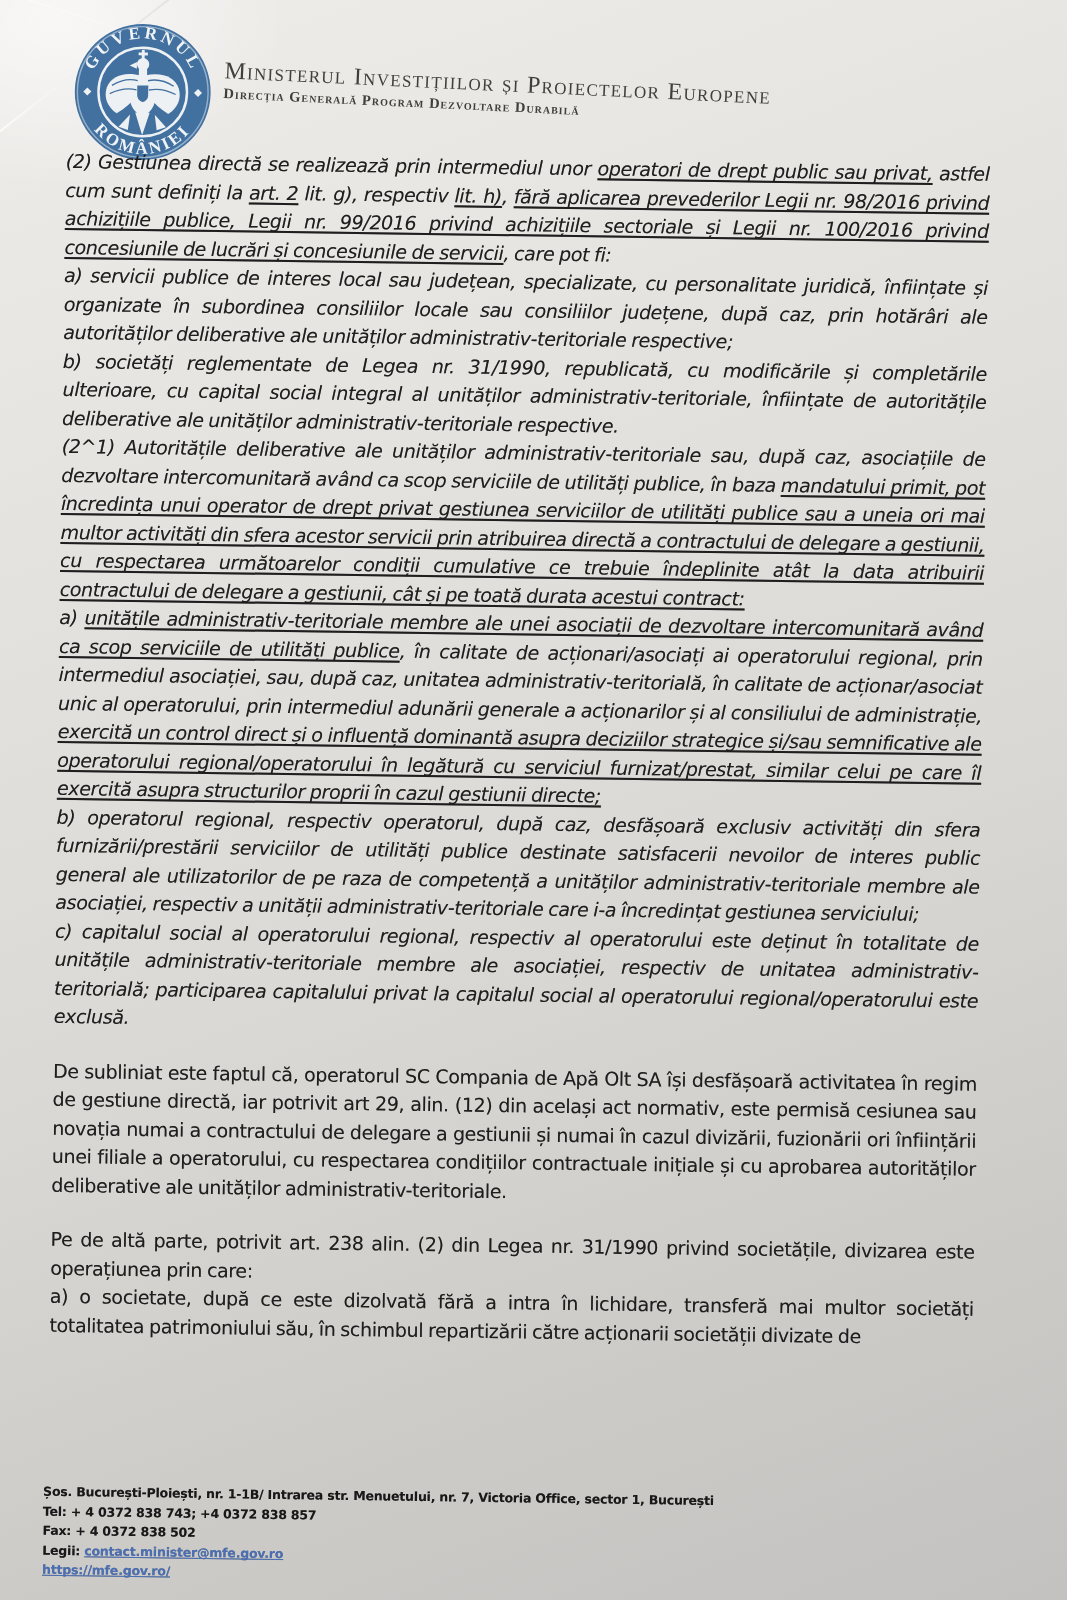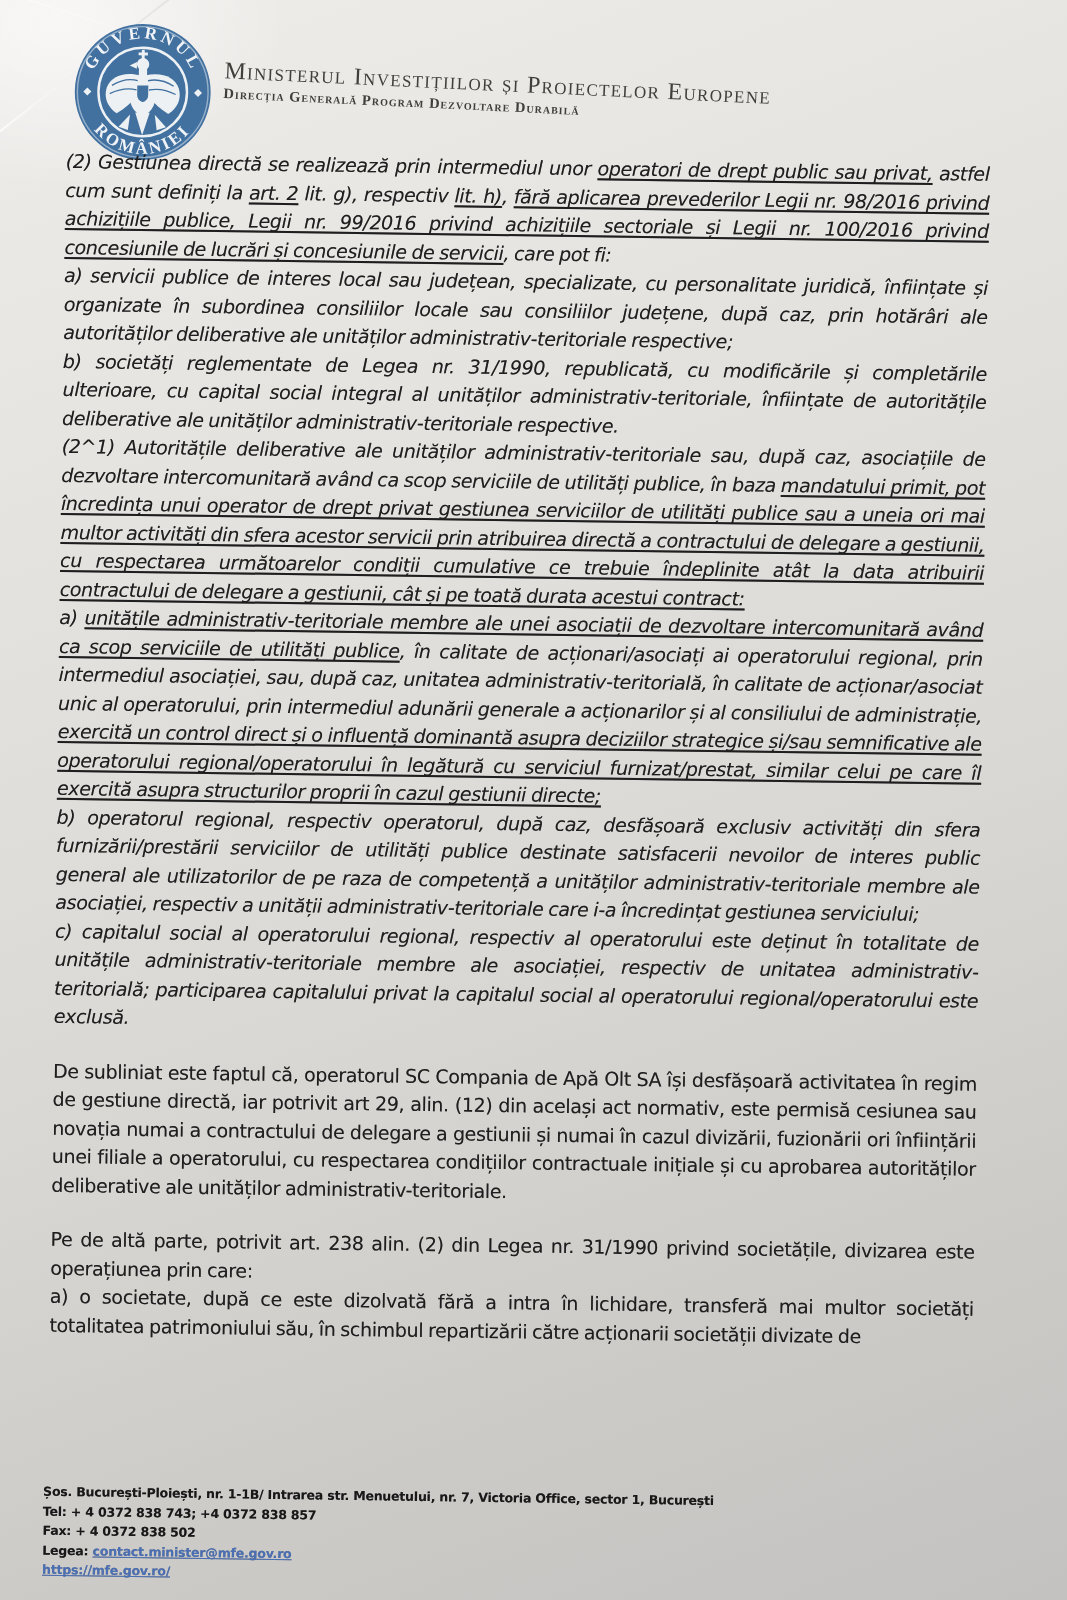--- a/index.html
+++ b/index.html
@@ -100,17 +100,17 @@
       <p class="it"><span>c) capitalul social al operatorului regional, respectiv al operatorului este deținut în totalitate de unitățile administrativ-teritoriale membre ale asociației, respectiv de unitatea administrativ-teritorială; participarea capitalului privat la capitalul social al operatorului regional/operatorului este exclusă.</span></p>
       <p class=" spaced"><span>De subliniat este faptul că, operatorul SC Compania de Apă Olt SA își desfășoară activitatea în regim de gestiune directă, iar potrivit art 29, alin. (12) din același act normativ, este permisă cesiunea sau novația numai a contractului de delegare a gestiunii și numai în cazul divizării, fuzionării ori înființării unei filiale a operatorului, cu respectarea condițiilor contractuale inițiale și cu aprobarea autorităților deliberative ale unităților administrativ-teritoriale.</span></p>
       <p class=" spaced"><span>Pe de altă parte, potrivit art. 238 alin. (2) din Legea nr. 31/1990 privind societățile, divizarea este operațiunea prin care:</span></p>
       <p class=""><span>a) o societate, după ce este dizolvată fără a intra în lichidare, transferă mai multor societăți totalitatea patrimoniului său, în schimbul repartizării către acționarii societății divizate de</span></p>
     </div>
 
   <div class="doc-footer">
     <div>Șos. București-Ploiești, nr. 1-1B/ Intrarea str. Menuetului, nr. 7, Victoria Office, sector 1, București</div>
     <div>Tel: + 4 0372 838 743; +4 0372 838 857</div>
     <div>Fax: + 4 0372 838 502</div>
-    <div><span>Legea: </span><span class="link">contact.minister@mfe.gov.ro</span></div>
+    <div><span>Legii: </span><span class="link">contact.minister@mfe.gov.ro</span></div>
     <div><span class="link">https://mfe.gov.ro/</span></div>
   </div>
 
 </div>
 
 </body></html>

